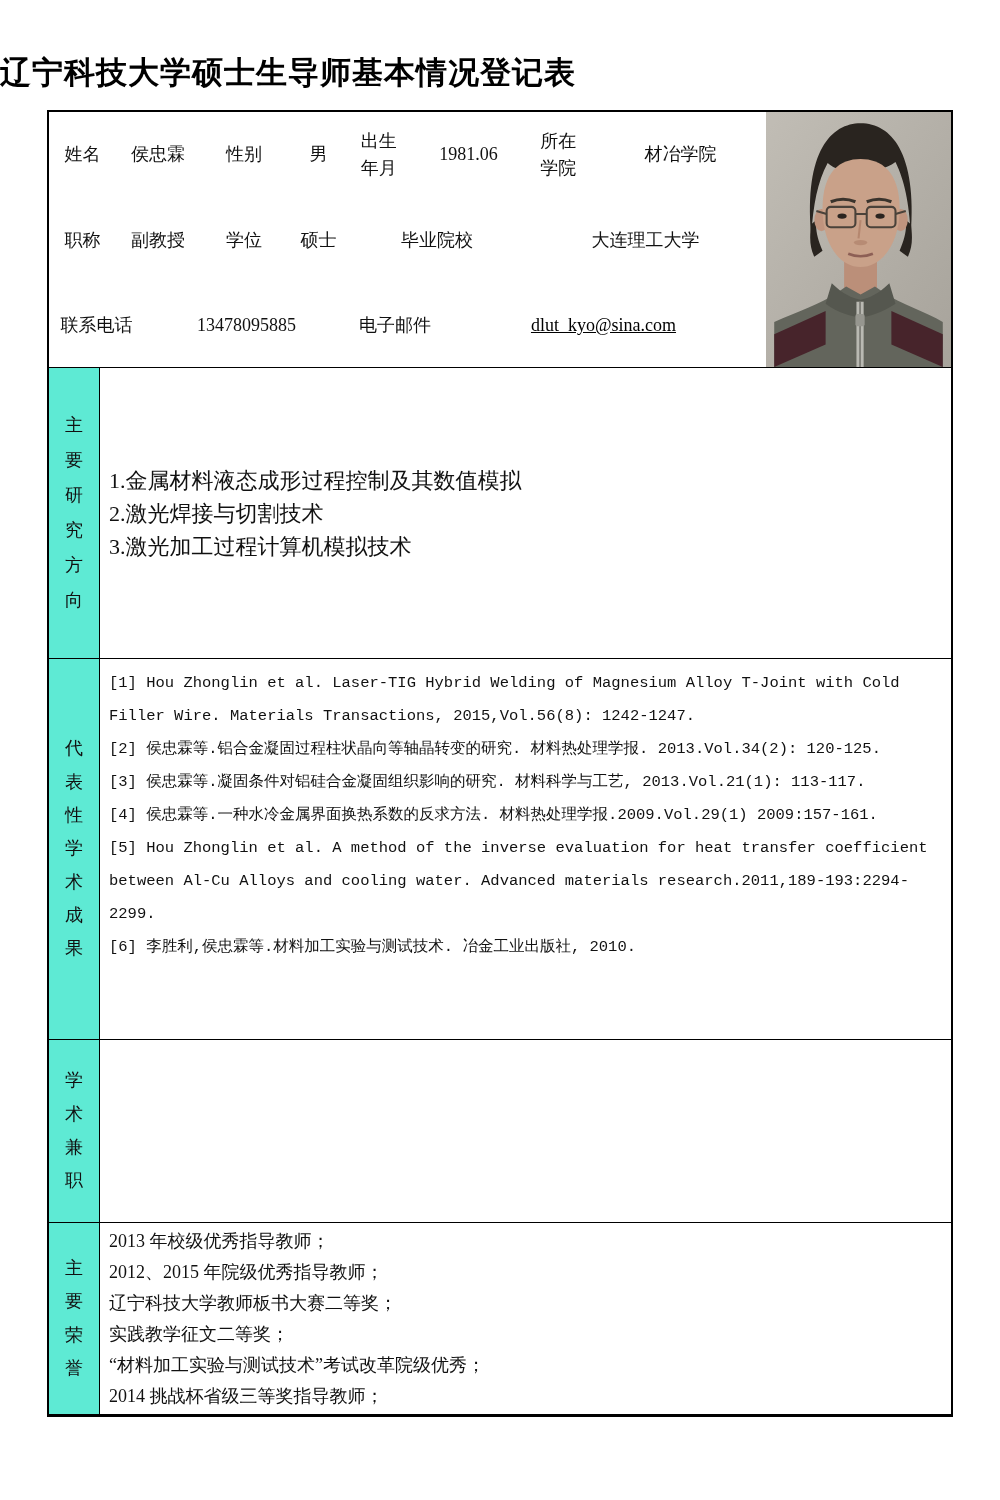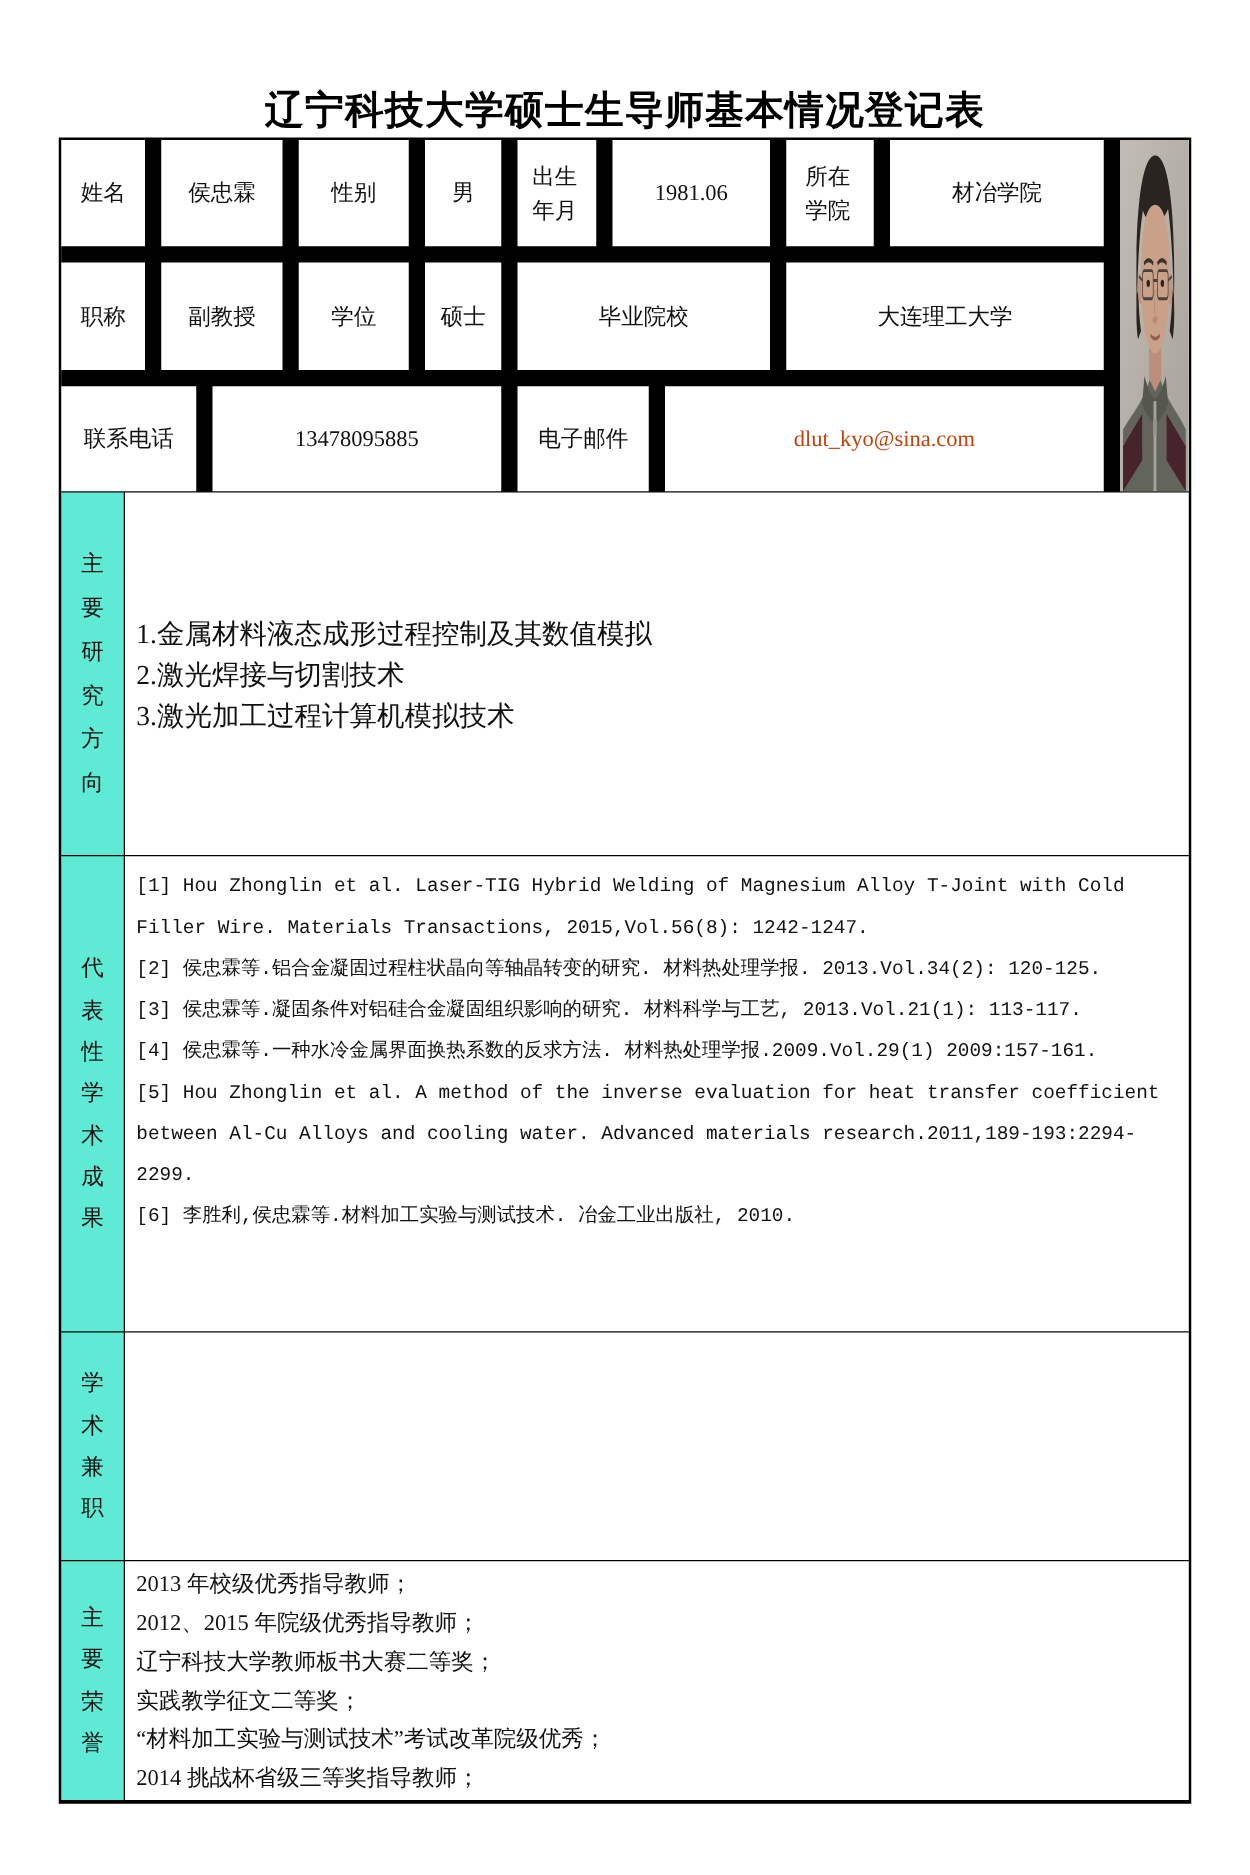--- a/index.html
+++ b/index.html
@@ -7,54 +7,52 @@
   body {
     width:1000px; height:1500px;
     font-family:"Liberation Serif", serif;
     color:#111;
     position:relative;
   }
   .page { position:absolute; inset:0; background:#fff; }
 
   .title {
     position:absolute; top:52px; left:0; width:100%;
-    text-align:center;
     font-size:31px; font-weight:bold;
     letter-spacing:1px;
     font-family:Liberation Mono, monospace;
     color:#000;
-    margin-top:15px;
   }
 
   .form-table {
     position:absolute; left:47px; top:110px; width:906px;
     border:2px solid #000;
     border-bottom-width:3px;
     background:#fff;
   }
 
   
   .grid-top {
     display:grid;
     grid-template-columns:67px 28px 56px 88px 61px 63px 29px 84px 70px 171px 1fr;
     grid-template-rows:85px 86px 84px;
-    gap:13px;
+    gap:0;
     background:#000;
   }
   .cell {
     background:#fff;
     display:flex; align-items:center; justify-content:center;
     font-size:18px; line-height:1.45;
     text-align:center;
     overflow:hidden;
   }
   .wrap2 { display:inline-block; width:2.2em; text-align:left; }
   .photo-cell { grid-column:11; grid-row:1 / span 3; padding:0; }
   .photo-cell svg { display:block; width:100%; height:100%; }
-  .email-link { color:#c2410c; cursor:pointer; }
+  .email-link { color:#000000; text-decoration:underline; cursor:pointer; }
 
   
   .section {
     display:grid;
     grid-template-columns:50px 1fr;
     gap:1px;
     background:#000;
     border-top:1px solid #000;
   }
   .v-label {

